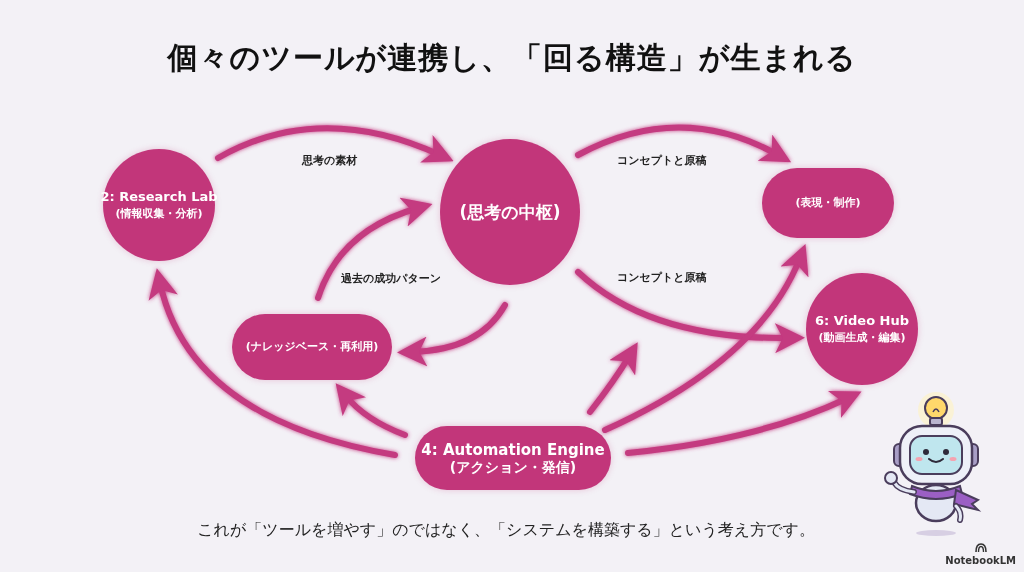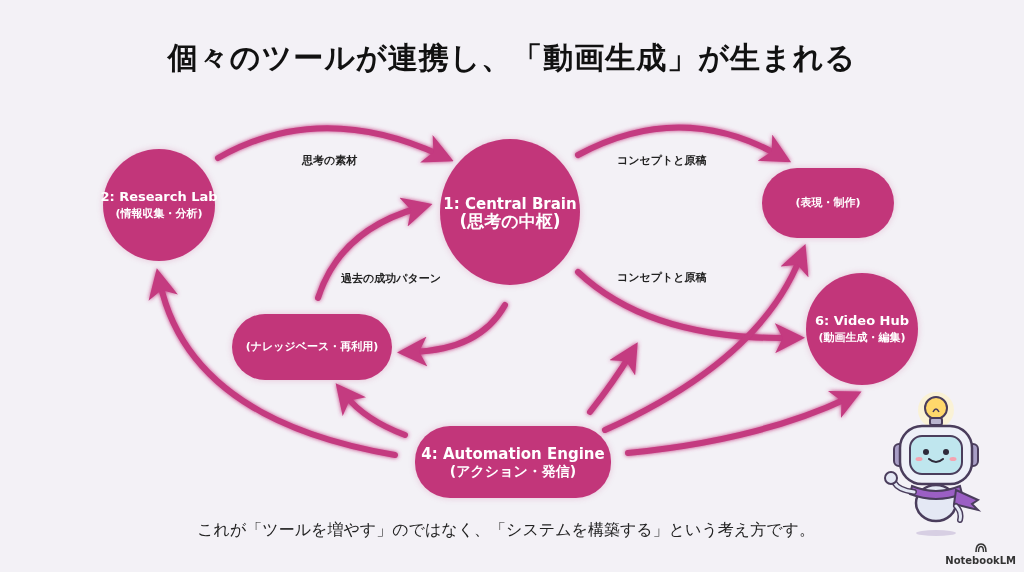--- a/index.html
+++ b/index.html
@@ -35,21 +35,21 @@
   }
   .brand {
     position:absolute; right:8px; bottom:6px; font-size:10px; color:#333;
     display:flex; align-items:center; gap:3px; font-weight:bold;flex-direction:column;
   }
   .mascot { position:absolute; left:878px; top:388px; }
 </style>
 </head>
 <body>
 
-<div class="title">個々のツールが連携し、「動画生成」が生まれる</div>
+<div class="title">個々のツールが連携し、「回る構造」が生まれる</div>
 
 <svg class="arrows" width="1024" height="572">
   <defs>
     <filter id="glow" x="-20%" y="-20%" width="140%" height="140%">
       <feGaussianBlur stdDeviation="2.2" result="b"></feGaussianBlur>
       <feMerge>
           <feMergeNode in="b"></feMergeNode>
           <feMergeNode in="SourceGraphic"></feMergeNode>
         </feMerge>
     </filter>
@@ -80,38 +80,37 @@
     <path d="M628,453 Q760,440 848,398" stroke-width="6" marker-end="url(#ah)"></path>
   </g>
 </svg>
 
 <div class="node circle" id="node-research" style="left:103px;top:149px;width:112px;height:112px;">
   <div class="n-title">2: Research Lab</div>
   <div class="n-sub">(情報収集・分析)</div>
 </div>
 
 <div class="node circle" id="node-central" style="left:440px;top:139px;width:140px;height:146px;">
-  <div class="n-title">1: Central Brain</div>
   <div class="n-sub">(思考の中枢)</div>
 </div>
 
 <div class="node pill" id="node-creative" style="left:762px;top:168px;width:132px;height:70px;border-radius:35px;">
   <div class="n-sub">(表現・制作)</div>
 </div>
 
 <div class="node circle" id="node-video" style="left:806px;top:273px;width:112px;height:112px;">
   <div class="n-title">6: Video Hub</div>
   <div class="n-sub">(動画生成・編集)</div>
 </div>
 
 <div class="node pill" id="node-knowledge" style="left:232px;top:314px;width:160px;height:66px;border-radius:33px;">
   <div class="n-sub">(ナレッジベース・再利用)</div>
 </div>
 
-<div class="node pill" id="node-automation" style="left:415px;top:426px;width:196px;height:72px;border-radius:35px;">
+<div class="node pill" id="node-automation" style="left:415px;top:426px;width:196px;height:64px;border-radius:35px;">
   <div class="n-title">4: Automation Engine</div>
   <div class="n-sub">(アクション・発信)</div>
 </div>
 
 <div class="edge-label" style="left:302px;top:153px;">思考の素材</div>
 <div class="edge-label" style="left:617px;top:153px;">コンセプトと原稿</div>
 <div class="edge-label" style="left:617px;top:270px;">コンセプトと原稿</div>
 <div class="edge-label" style="left:341px;top:271px;">過去の成功パターン</div>
 
 <div class="footer">これが「ツールを増やす」のではなく、「システムを構築する」という考え方です。</div>

